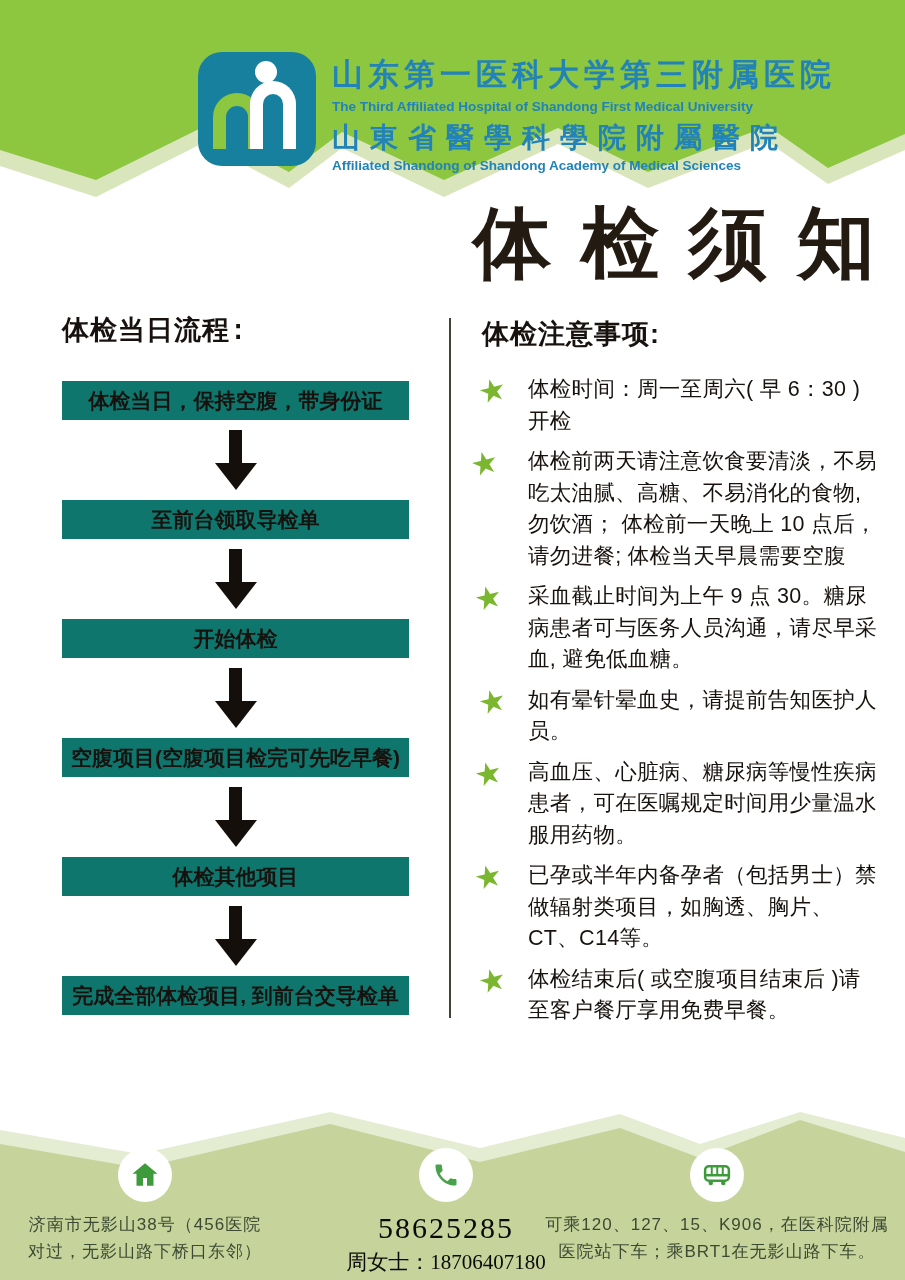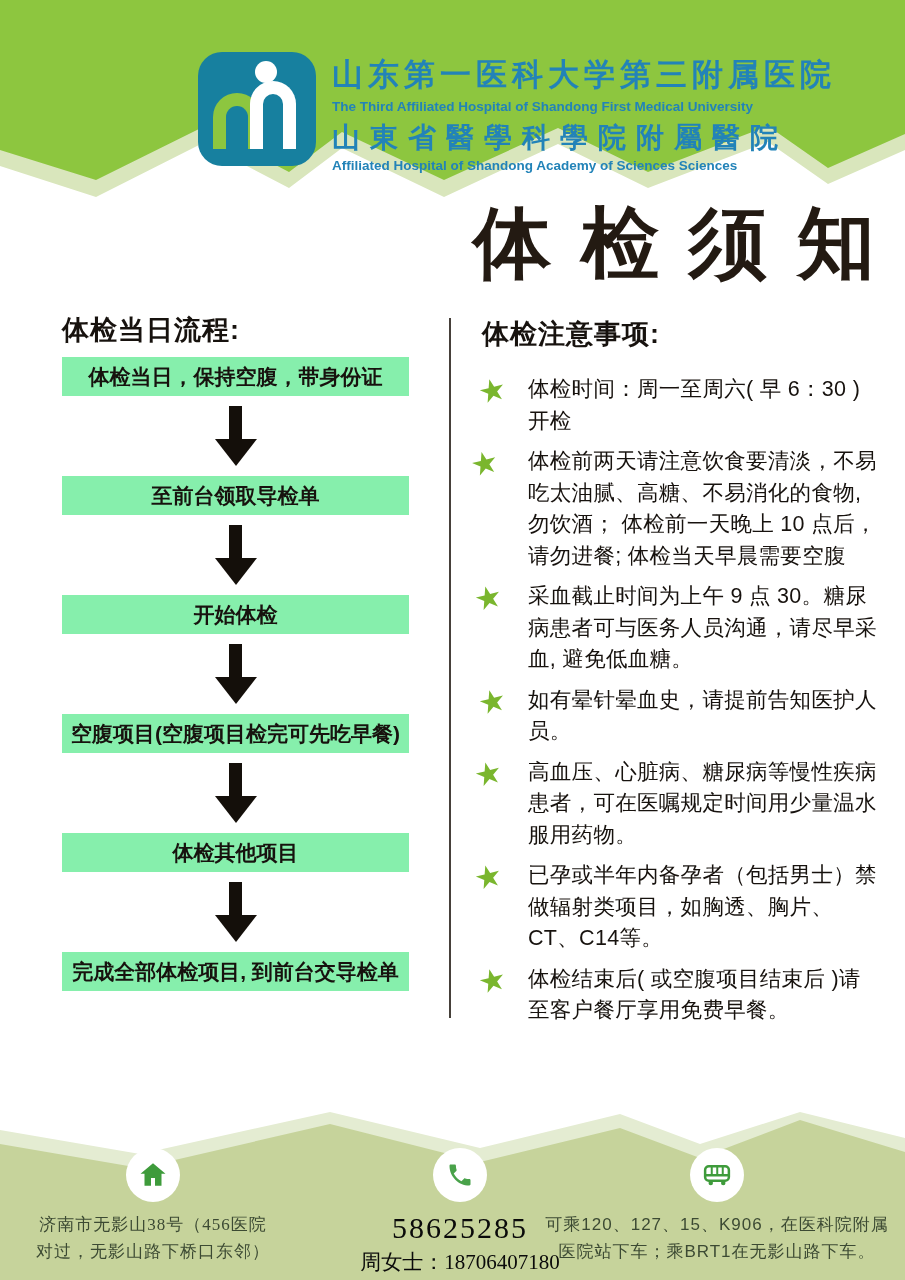--- a/index.html
+++ b/index.html
@@ -26,22 +26,22 @@
   .en2 { font-size:13.5px; font-weight:bold; margin-top:1px; white-space:nowrap; }
 
   
   .title { position:absolute; top:192px; left:0; width:100%; text-align:right;
     font-size:78px; font-weight:900; color:#231a12; letter-spacing:30px; padding-left:30px;
     font-family:"DejaVu Sans", sans-serif; }
 
   
   .flow { position:absolute; left:62px; top:312px; width:347px; }
   .col-heading { font-size:27px; font-weight:800; color:#17120e; letter-spacing:1px; }
-  .flow .col-heading { margin-bottom:9px; }
-  .step { background:#86efac; height:39px; display:flex; align-items:center; justify-content:center;
+  .flow .col-heading { margin-bottom:33px;font-family:Liberation Mono, monospace; }
+  .step { background:#0f766e; height:39px; display:flex; align-items:center; justify-content:center;
     font-size:21px; font-weight:700; color:#17120e; white-space:nowrap; }
   .arrow { height:80px; display:flex; flex-direction:column; align-items:center; justify-content:center; }
   .arrow .stem { width:13px; height:33px; background:#140f0a; }
   .arrow .head { width:0; height:0; border-left:21px solid transparent; border-right:21px solid transparent; border-top:27px solid #140f0a; }
 
   
   .divider { position:absolute; left:449px; top:318px; width:2px; height:700px; background:#46403a; }
 
   
   .notes { position:absolute; left:482px; top:316px; width:400px; }
@@ -51,22 +51,22 @@
   .note-text { font-size:21.5px; line-height:31.5px; color:#17120e; letter-spacing:0.3px; }
 
   
   .footer { position:absolute; bottom:0; left:0; width:100%; height:168px; }
   .footer-pale { position:absolute; inset:0; background:#e4ecd2;
     clip-path: polygon(0 18px, 140px 42px, 330px 0px, 480px 36px, 620px 2px, 700px 32px, 800px 0px, 100% 26px, 100% 100%, 0 100%); }
   .footer-green { position:absolute; inset:0; background:#c6d39b;
     clip-path: polygon(0 32px, 140px 56px, 330px 12px, 480px 50px, 620px 16px, 700px 46px, 800px 8px, 100% 40px, 100% 100%, 0 100%); }
   .footer-content { position:absolute; top:36px; left:0; right:0; }
   .fcol { position:absolute; display:flex; flex-direction:column; align-items:center; }
-  .fcol-address { left:40px;  width:226px;font-family:Liberation Serif, serif; }
-  .fcol-phone   { left:340px; width:240px;align-items:center; }
+  .fcol-address { left:32px;  width:226px; }
+  .fcol-phone   { left:326px; width:240px;align-items:center; }
   .fcol-bus     { left:572px; width:290px; }
   .icon-circle { width:54px; height:54px; border-radius:50%; background:#ffffff;
     display:flex; align-items:center; justify-content:center; margin-bottom:9px; }
   .ftext { font-size:17px; line-height:27px; color:#3c4a33; letter-spacing:1px; text-align:center; white-space:nowrap; }
   .phone-main { font-family:"Liberation Serif", serif; font-size:30px; color:#0a0a0a; letter-spacing:2px; }
   .phone-contact { font-family:"Liberation Serif", serif; font-size:21px; color:#0a0a0a; margin-top:3px; white-space:nowrap; }
 </style>
 </head>
 <body>
 
@@ -78,21 +78,21 @@
     <div class="header-content">
       <div class="logo">
         <div class="logo-green-arch"></div>
         <div class="logo-white-arch"></div>
         <div class="logo-dot"></div>
       </div>
       <div class="names">
         <div class="cn1">山东第一医科大学第三附属医院</div>
         <div class="en1">The Third Affiliated Hospital of Shandong First Medical University</div>
         <div class="cn2">山東省醫學科學院附屬醫院</div>
-        <div class="en2">Affiliated Hospital of Shandong Academy of Sciences Sciences</div>
+        <div class="en2">Affiliated Shandong of Shandong Academy of Medical Sciences</div>
       </div>
     </div>
   </div>
 
   <h1 class="title">体检须知</h1>
 
   <div class="flow">
     <div class="col-heading">体检当日流程:</div>
 
     <div class="step">体检当日，保持空腹，带身份证</div>

